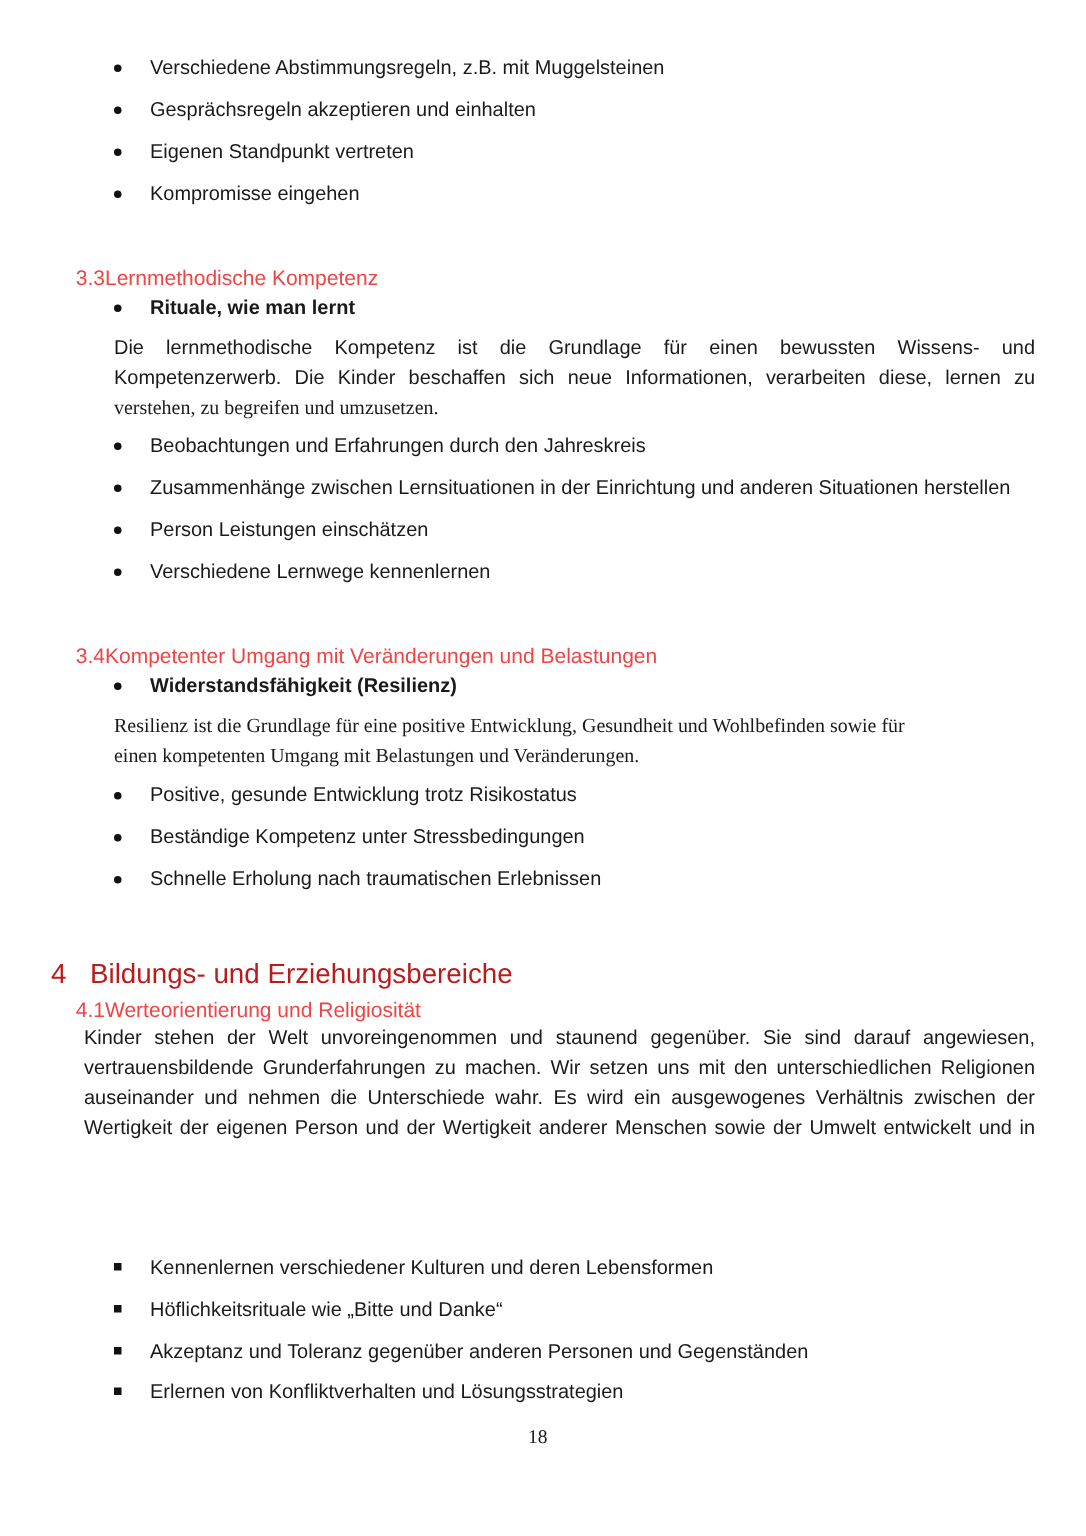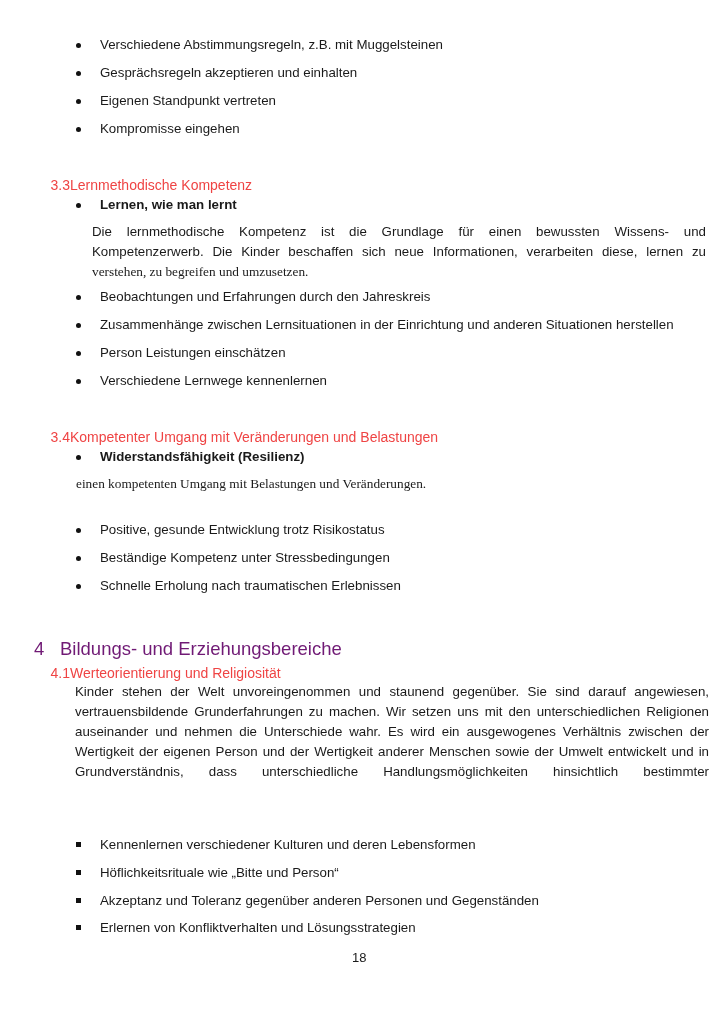--- a/index.html
+++ b/index.html
@@ -6,26 +6,26 @@
     body { width: 724px; height: 1024px; position: relative; overflow: hidden;
       font-family: "Liberation Sans", sans-serif; color: #1a1a1a; font-size: 13.3px; }
     .abs { position: absolute; }
     .bullet-row { position: absolute; left: 76px; height: 18px; line-height: 18px; }
     .bullet-row .dot { position: absolute; left: 0; top: 7px; width: 5px; height: 5px; border-radius: 50%; background: #111; }
     .bullet-row .sq { position: absolute; left: 0; top: 6px; width: 5px; height: 5px; background: #111; }
     .bullet-row .txt { position: absolute; left: 24px; white-space: nowrap; }
     .bold { font-weight: bold; }
     .h2 { color: #ef4444; font-size: 14px; white-space: nowrap; text-align: right; }
     .h2 .num { display: inline-block; width: 36px; }
-    .h1 { color: #701a75; font-size: 18.5px; white-space: nowrap; }
+    .h1 { color: #b91c1c; font-size: 18.5px; white-space: nowrap; }
     .h1 .num { display: inline-block; width: 26px; }
     .para { position: absolute; text-align: justify; line-height: 20px; }
     .para .line { display: block; height: 20px; text-align: justify; text-align-last: justify; white-space: nowrap; }
     .para .line.last { text-align-last: left; font-family: Liberation Serif, serif; }
-    .pagenum { position: absolute; left: 352px; top: 950px; font-family: Liberation Sans, sans-serif; font-size: 13px; }
+    .pagenum { position: absolute; left: 352px; top: 950px; font-family: Liberation Serif, serif; font-size: 13px; }
   </style>
 </head>
 <body>
 
 <div class="bullet-row" style="top:36px">
     <span class="dot"></span>
     <span class="txt">Verschiedene Abstimmungsregeln, z.B. mit Muggelsteinen</span>
   </div>
 <div class="bullet-row" style="top:64px">
     <span class="dot"></span>
@@ -36,23 +36,23 @@
     <span class="txt">Eigenen Standpunkt vertreten</span>
   </div>
 <div class="bullet-row" style="top:120px">
     <span class="dot"></span>
     <span class="txt">Kompromisse eingehen</span>
   </div>
 
 <div class="abs h2" style="left:34px; top:177px;"><span class="num">3.3</span><span>Lernmethodische Kompetenz</span></div>
 <div class="bullet-row" style="top:196px">
     <span class="dot"></span>
-    <span class="txt bold">Lernen, wie man lernt</span>
+    <span class="txt bold">Rituale, wie man lernt</span>
   </div>
-<div class="para" style="left:92px; top:222px; width:614px;">
+<div class="para" style="left:76px; top:222px; width:614px;">
   <span class="line">Die lernmethodische Kompetenz ist die Grundlage für einen bewussten Wissens- und</span>
   <span class="line">Kompetenzerwerb. Die Kinder beschaffen sich neue Informationen, verarbeiten diese, lernen zu</span>
   <span class="line last">verstehen, zu begreifen und umzusetzen.</span>
 </div>
 <div class="bullet-row" style="top:288px">
     <span class="dot"></span>
     <span class="txt">Beobachtungen und Erfahrungen durch den Jahreskreis</span>
   </div>
 <div class="bullet-row" style="top:316px">
     <span class="dot"></span>
@@ -66,51 +66,51 @@
     <span class="dot"></span>
     <span class="txt">Verschiedene Lernwege kennenlernen</span>
   </div>
 
 <div class="abs h2" style="left:34px; top:429px;"><span class="num">3.4</span><span>Kompetenter Umgang mit Veränderungen und Belastungen</span></div>
 <div class="bullet-row" style="top:448px">
     <span class="dot"></span>
     <span class="txt bold">Widerstandsfähigkeit (Resilienz)</span>
   </div>
 <div class="para" style="left:76px; top:474px; width:614px;">
+  <span class="line last">Resilienz ist die Grundlage für eine positive Entwicklung, Gesundheit und Wohlbefinden sowie für</span>
   <span class="line last">einen kompetenten Umgang mit Belastungen und Veränderungen.</span>
 </div>
 <div class="bullet-row" style="top:521px">
     <span class="dot"></span>
     <span class="txt">Positive, gesunde Entwicklung trotz Risikostatus</span>
   </div>
 <div class="bullet-row" style="top:549px">
     <span class="dot"></span>
     <span class="txt">Beständige Kompetenz unter Stressbedingungen</span>
   </div>
 <div class="bullet-row" style="top:577px">
     <span class="dot"></span>
     <span class="txt">Schnelle Erholung nach traumatischen Erlebnissen</span>
   </div>
 
 <div class="abs h1" style="left:34px; top:638px;"><span class="num">4</span><span>Bildungs- und Erziehungsbereiche</span></div>
 <div class="abs h2" style="left:34px; top:665px;"><span class="num">4.1</span><span>Werteorientierung und Religiosität</span></div>
-<div class="para" style="left:56px; top:682px; width:634px;margin-left:19px;">
+<div class="para" style="left:56px; top:682px; width:634px;">
   <span class="line">Kinder stehen der Welt unvoreingenommen und staunend gegenüber. Sie sind darauf angewiesen,</span>
   <span class="line">vertrauensbildende Grunderfahrungen zu machen. Wir setzen uns mit den unterschiedlichen Religionen</span>
   <span class="line">auseinander und nehmen die Unterschiede wahr. Es wird ein ausgewogenes Verhältnis zwischen der</span>
   <span class="line">Wertigkeit der eigenen Person und der Wertigkeit anderer Menschen sowie der Umwelt entwickelt und in</span>
-  <span class="line">Grundverständnis, dass unterschiedliche Handlungsmöglichkeiten hinsichtlich bestimmter</span>
 </div>
 <div class="bullet-row" style="top:836px">
     <span class="sq"></span>
     <span class="txt">Kennenlernen verschiedener Kulturen und deren Lebensformen</span>
   </div>
 <div class="bullet-row" style="top:864px">
     <span class="sq"></span>
-    <span class="txt">Höflichkeitsrituale wie „Bitte und Person“</span>
+    <span class="txt">Höflichkeitsrituale wie „Bitte und Danke“</span>
   </div>
 <div class="bullet-row" style="top:892px">
     <span class="sq"></span>
     <span class="txt">Akzeptanz und Toleranz gegenüber anderen Personen und Gegenständen</span>
   </div>
 <div class="bullet-row" style="top:919px">
     <span class="sq"></span>
     <span class="txt">Erlernen von Konfliktverhalten und Lösungsstrategien</span>
   </div>
 

